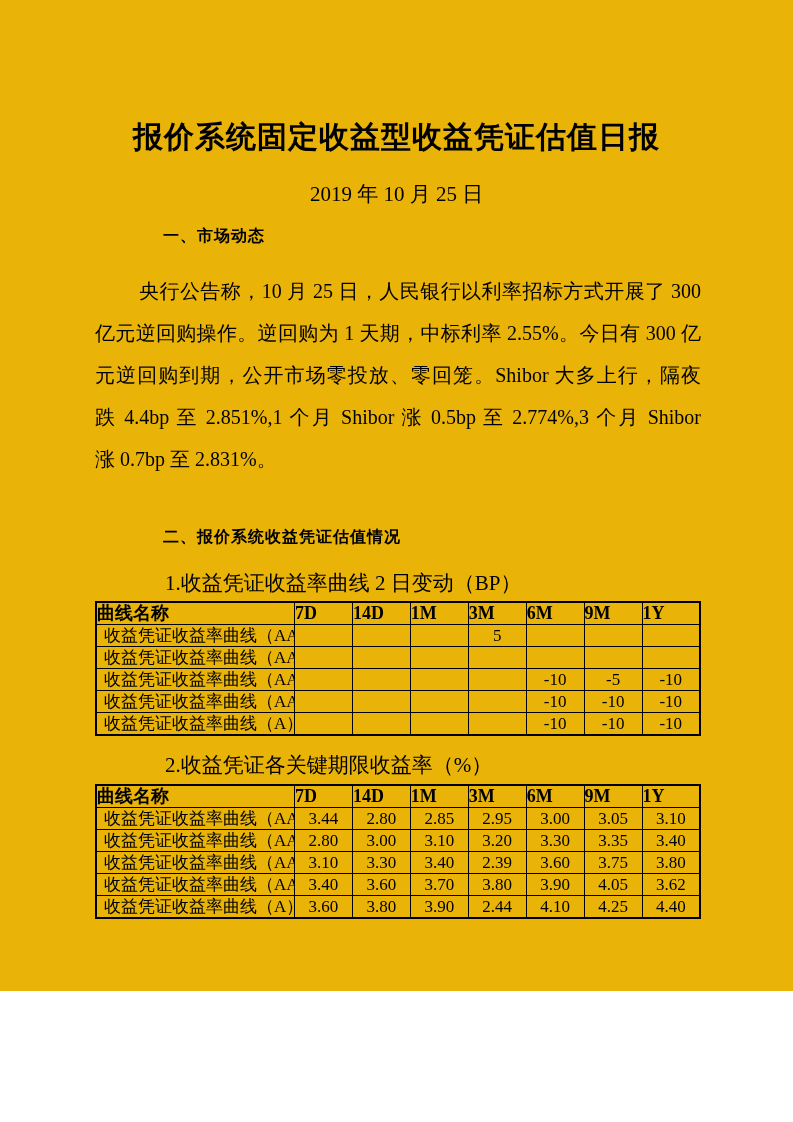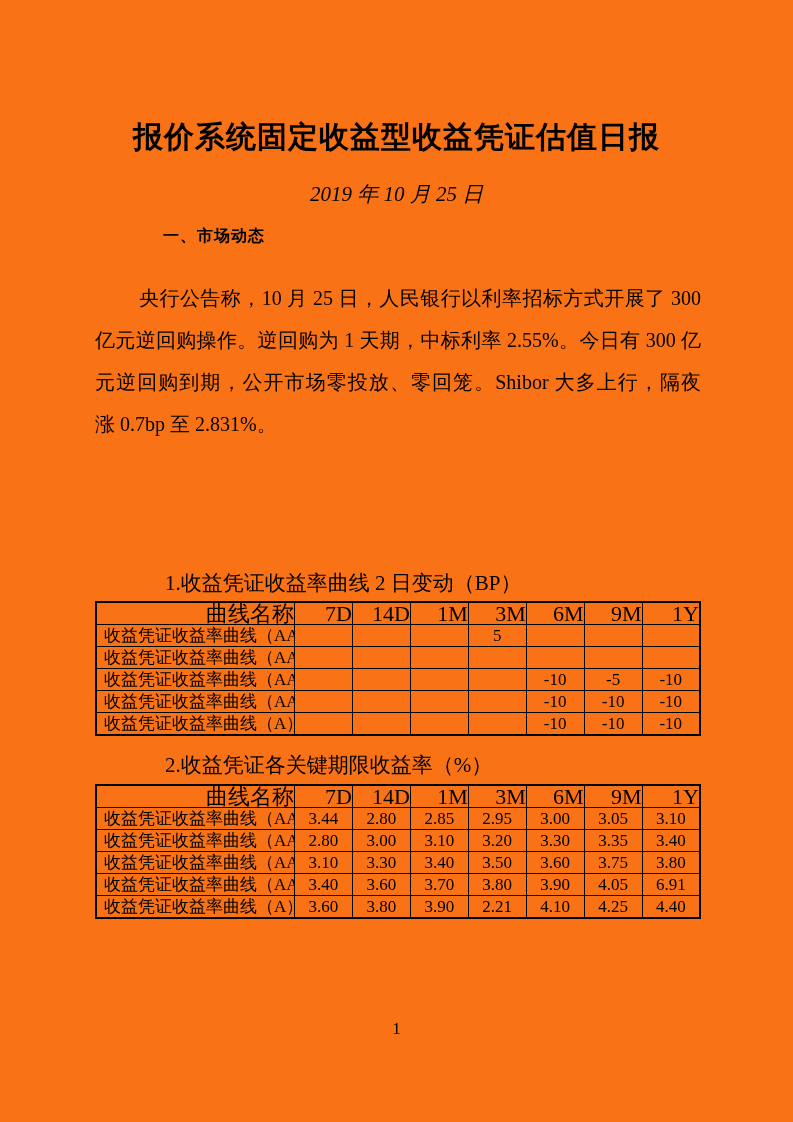--- a/index.html
+++ b/index.html
@@ -1,53 +1,52 @@
 <!DOCTYPE html>
 <html><head>
 <meta charset="utf-8">
 <style>
   html, body { margin: 0; padding: 0; background: #ffffff; }
   .page {
     position: relative;
     width: 793px;
-    height: 1122px;
-    background: #f97316;
+    height: 991px;
+    background: #eab308;
     color: #000000;
     font-family: "Liberation Serif", "DejaVu Serif", serif;
     overflow: hidden;
   }
   .doc-title {
     position: absolute;
     top: 117px; left: 0; width: 100%;
     text-align: center;
     font-family: "Liberation Sans", "DejaVu Sans", sans-serif;
     font-weight: bold;
     font-size: 30px;
     letter-spacing: 1px;
   }
   .doc-date {
     position: absolute;
     top: 180px; left: 0; width: 100%;
     text-align: center;
     font-size: 21px;
-    font-style: italic;
   }
   .sec-heading {
     position: absolute;
     left: 163px;
     font-family: "Liberation Sans", "DejaVu Sans", sans-serif;
     font-weight: bold;
     font-size: 16px;
     letter-spacing: 1px;
   }
   .sec1-heading { top: 226px; }
   .sec2-heading { top: 527px; }
   .paragraph {
     position: absolute;
-    top: 277px; left: 95px; width: 606px;
+    top: 270px; left: 95px; width: 606px;
     font-size: 20px;
   }
   .para-line {
     line-height: 42px;
     height: 42px;
     text-align: justify;
     text-align-last: justify;
     overflow: hidden;
   }
   .para-line.first { text-indent: 44px; }
@@ -73,23 +72,23 @@
   table.data-table th, table.data-table td {
     border: 1px solid #000000;
     height: 21px;
     padding: 0;
     font-size: 17px;
     line-height: 21px;
     overflow: hidden;
     white-space: nowrap;
   }
   table.data-table th {
-    font-weight: normal;
-    font-size: 22px;
-    text-align: right;
+    font-weight: bold;
+    font-size: 18px;
+    text-align: left;
   }
   table.data-table th.col-name, table.data-table td.cell-name { width: 197px; }
   table.data-table td.cell-name { text-align: left; padding-left: 7px; }
   table.data-table td.cell-val { text-align: center; }
   .page-number {
     position: absolute;
     top: 1019px; left: 0; width: 100%;
     text-align: center;
     font-size: 17px;
   }
@@ -102,23 +101,25 @@
   <div class="doc-title">报价系统固定收益型收益凭证估值日报</div>
 
   <div class="doc-date">2019 年 10 月 25 日</div>
 
   <div class="sec-heading sec1-heading">一、市场动态</div>
 
   <div class="paragraph">
       <div class="para-line first">央行公告称，10 月 25 日，人民银行以利率招标方式开展了 300</div>
       <div class="para-line">亿元逆回购操作。逆回购为 1 天期，中标利率 2.55%。今日有 300 亿</div>
       <div class="para-line">元逆回购到期，公开市场零投放、零回笼。Shibor 大多上行，隔夜</div>
+      <div class="para-line">跌 4.4bp 至 2.851%,1 个月 Shibor 涨 0.5bp 至 2.774%,3 个月 Shibor</div>
       <div class="para-line last">涨 0.7bp 至 2.831%。</div>
     </div>
 
+  <div class="sec-heading sec2-heading">二、报价系统收益凭证估值情况</div>
 
   <div class="table-caption t1-caption">1.收益凭证收益率曲线 2 日变动（BP）</div>
 
   <table class="data-table t1" data-table="section2.table1">
       <thead>
         <tr>
           <th class="col-name">曲线名称</th>
           <th class="col-val">7D</th>
           <th class="col-val">14D</th>
           <th class="col-val">1M</th>
@@ -216,41 +217,41 @@
           <td class="cell-val">3.20</td>
           <td class="cell-val">3.30</td>
           <td class="cell-val">3.35</td>
           <td class="cell-val">3.40</td>
         </tr>
         <tr>
           <td class="cell-name">收益凭证收益率曲线（AA）</td>
           <td class="cell-val">3.10</td>
           <td class="cell-val">3.30</td>
           <td class="cell-val">3.40</td>
-          <td class="cell-val">3.50</td>
+          <td class="cell-val">2.39</td>
           <td class="cell-val">3.60</td>
           <td class="cell-val">3.75</td>
           <td class="cell-val">3.80</td>
         </tr>
         <tr>
           <td class="cell-name">收益凭证收益率曲线（AA-）</td>
           <td class="cell-val">3.40</td>
           <td class="cell-val">3.60</td>
           <td class="cell-val">3.70</td>
           <td class="cell-val">3.80</td>
           <td class="cell-val">3.90</td>
           <td class="cell-val">4.05</td>
-          <td class="cell-val">6.91</td>
+          <td class="cell-val">3.62</td>
         </tr>
         <tr>
           <td class="cell-name">收益凭证收益率曲线（A）</td>
           <td class="cell-val">3.60</td>
           <td class="cell-val">3.80</td>
           <td class="cell-val">3.90</td>
-          <td class="cell-val">2.21</td>
+          <td class="cell-val">2.44</td>
           <td class="cell-val">4.10</td>
           <td class="cell-val">4.25</td>
           <td class="cell-val">4.40</td>
         </tr>
       </tbody>
     </table>
 
   <div class="page-number">1</div>
 
 </div>

